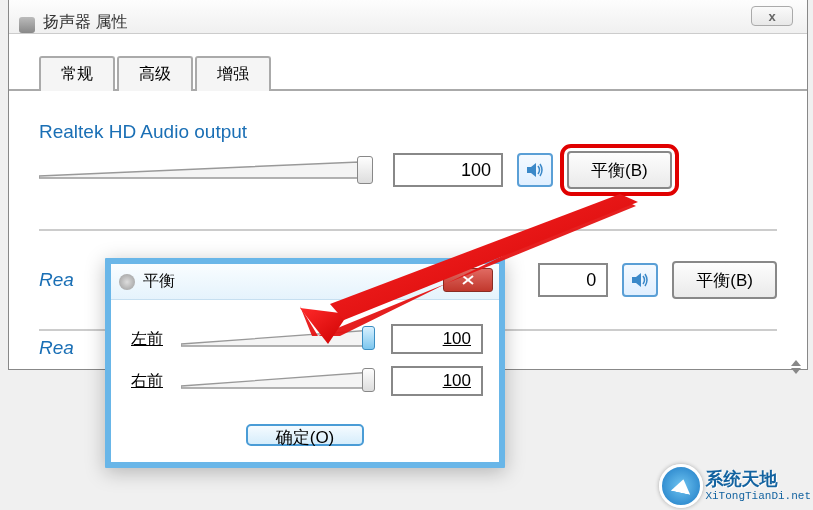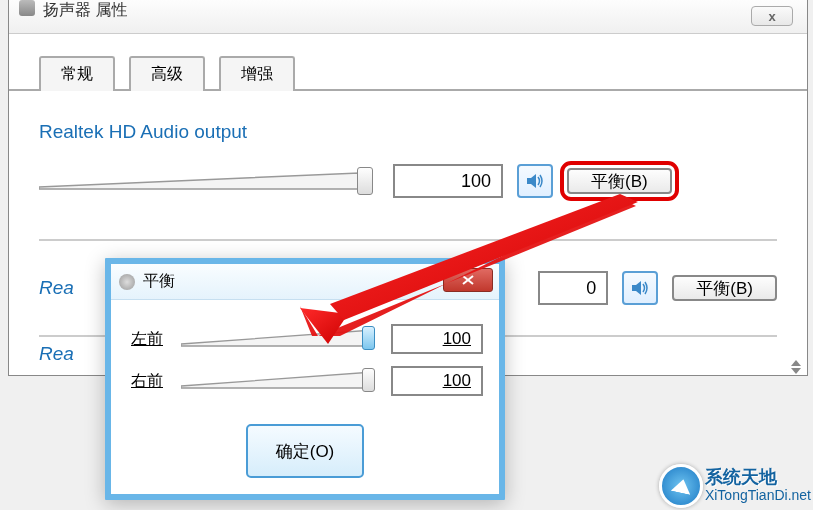--- a/index.html
+++ b/index.html
@@ -17,21 +17,21 @@
       top: 0;
       left: 8px;
       width: 800px;
       background: #fff;
       border: 1px solid #888;
       border-top: none;
     }
     .titlebar {
       height: 34px;
       display: flex;
-      align-items: flex-start;
+      align-items: flex-end;
       padding: 0 10px;
       background: linear-gradient(#fdfdfd, #f0f0f0);
       border-bottom: 1px solid #ccc;
       position: relative;
     }
     .titlebar-icon {
       width: 16px;
       height: 16px;
       background: linear-gradient(#bbb, #888);
       border-radius: 3px;
@@ -54,21 +54,21 @@
       align-items: center;
       justify-content: center;
       font-size: 13px;
       color: #666;
       font-weight: bold;
       cursor: pointer;
     }
     .tab-row {
       display: flex;
       padding: 20px 0 0 30px;
-      gap: 12px;
+      gap: 0;
       border-bottom: 2px solid #aaa;
       position: relative;
     }
     .tab {
       padding: 6px 20px;
       border: 2px solid #aaa;
       border-bottom: none;
       background: #f5f5f5;
       margin-right: 2px;
       border-radius: 3px 3px 0 0;
@@ -84,21 +84,21 @@
       z-index: 2;
       border-bottom: 2px solid #fff;
       margin-bottom: -2px;
     }
     .panel {
       padding: 30px 30px 10px 30px;
     }
     .section-label {
       color: #1a6fb5;
       font-size: 19px;
-      margin-bottom: 20px;
+      margin-bottom: 8px;
     }
     .slider-row {
       display: flex;
       align-items: center;
       gap: 14px;
       margin-bottom: 40px;
     }
     .slider-wrap {
       position: relative;
       width: 340px;
@@ -137,21 +137,21 @@
       height: 34px;
       border: 2px solid #5a9fd6;
       border-radius: 4px;
       background: linear-gradient(#f5faff, #e0efff);
       display: flex;
       align-items: center;
       justify-content: center;
       cursor: pointer;
     }
     .balance-btn {
-      height: 26px;
+      height: 38px;
       padding: 0 22px;
       border: 2px solid #888;
       background: linear-gradient(#fdfdfd, #eaeaea);
       border-radius: 4px;
       font-size: 17px;
       cursor: pointer;
       display: flex;
       align-items: center;
     }
     .balance-btn.highlight-wrap {
@@ -257,21 +257,21 @@
       justify-content: flex-end;
       padding-right: 10px;
       font-size: 17px;
     }
     .popup-footer {
       display: flex;
       justify-content: center;
       padding: 10px 0 16px;
     }
     .ok-btn {
-      height: 54px;
+      height: 22px;
       padding: 0 28px;
       border: 2px solid #4a9cd6;
       background: linear-gradient(#f5fbff, #d6edfb);
       border-radius: 5px;
       font-size: 17px;
       cursor: pointer;
     }
     
     .arrow-svg {
       position: absolute;
@@ -330,22 +330,23 @@
       flex-direction: column;
       line-height: 1.1;
     }
     .wm-main {
       font-size: 18px;
       font-weight: bold;
       color: #1363a0;
       text-shadow: 1px 1px 0 #fff;
     }
     .wm-sub {
-      font-size: 14px;
+      font-size: 11px;
       color: #1363a0;
+      font-family: Liberation Mono, monospace;
     }
   </style>
 </head>
 <body>
 
 <div class="window">
 
   <div class="titlebar">
     <div class="titlebar-icon"></div>
     <div class="titlebar-title">扬声器 属性</div>

